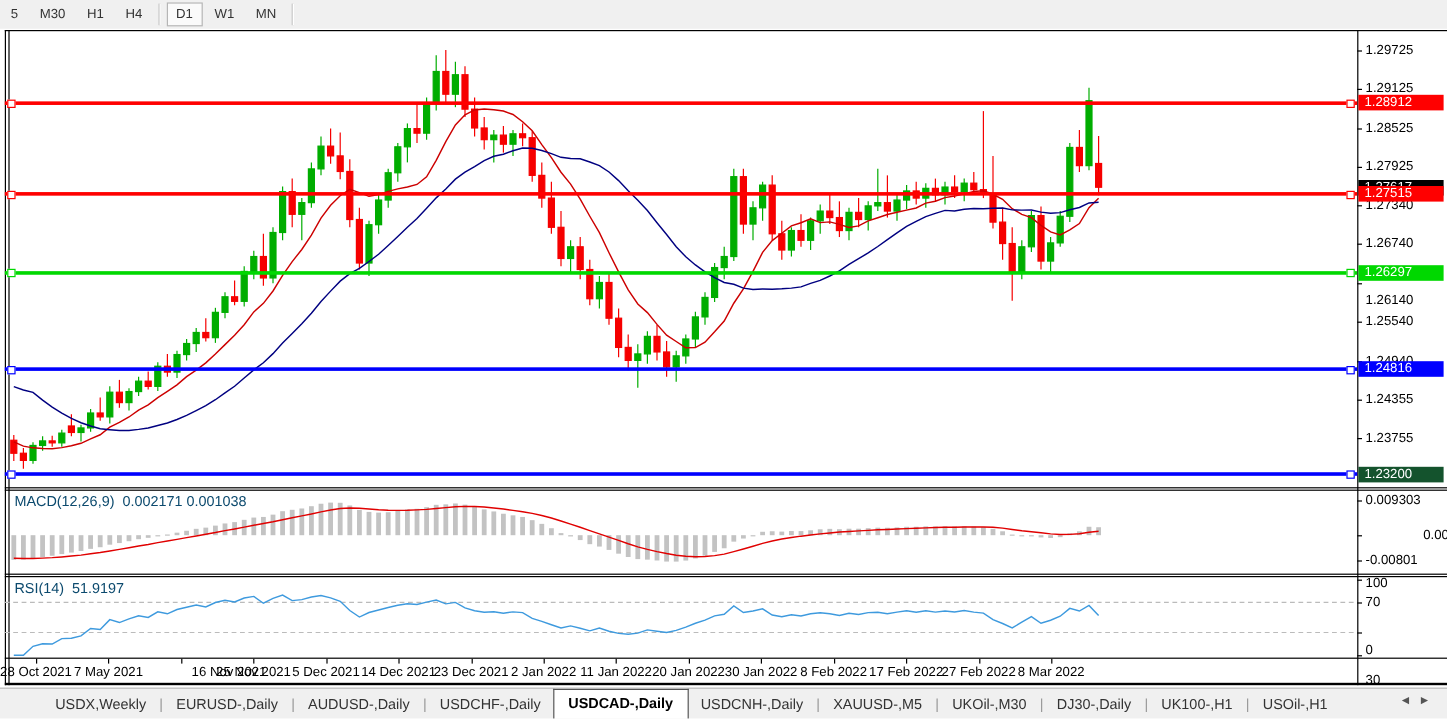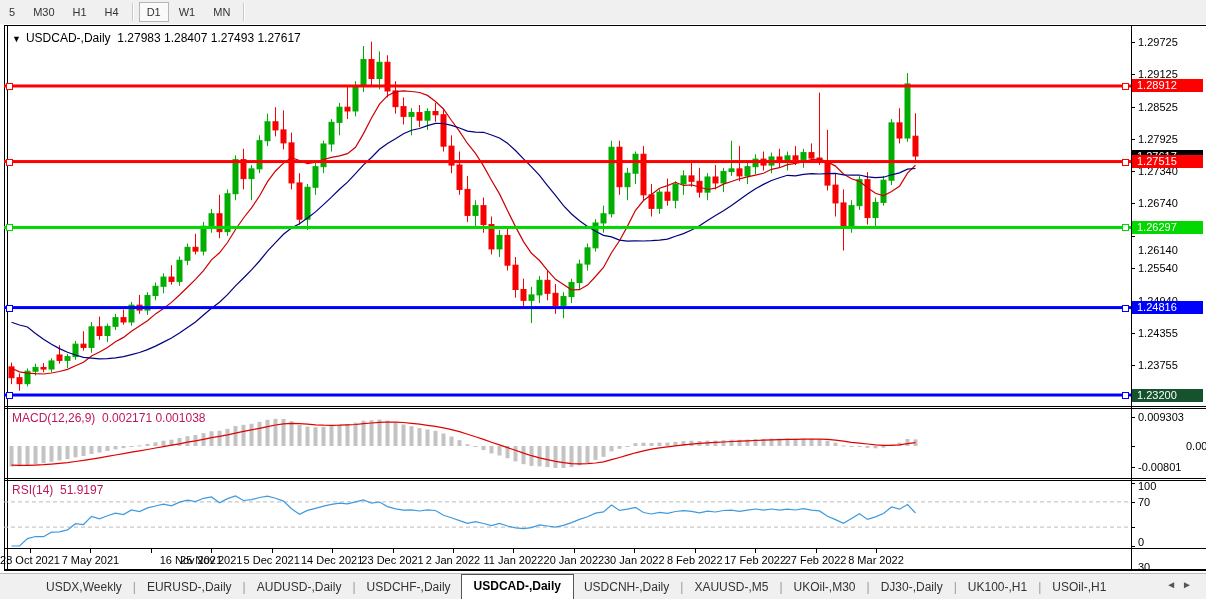--- a/index.html
+++ b/index.html
@@ -9,21 +9,21 @@
   #toolbar{position:absolute;left:0;top:0;width:1206px;height:24px;background:#f0f0f0;
            display:flex;align-items:center;font-size:11px;color:#333;}
   .tf-btn{padding:3px 7px;margin:0 1px;cursor:default;border:1px solid transparent;}
   .tf-btn.active{background:#fafafa;border:1px solid #b5b5b5;}
   .tb-sep{width:1px;height:18px;background:#c9c9c9;border-right:1px solid #fff;margin:0 4px;}
   
   .hline-chrome,.vline-chrome{position:absolute;background:#000;}
   
   #chart-title{position:absolute;left:12px;top:31px;font-size:12px;color:#000;white-space:nowrap;}
   #chart-title .tri{display:inline-block;font-size:9px;margin-right:5px;color:#000;}
-  .pane-label{position:absolute;font-size:12px;color:#be185d;white-space:nowrap;}
+  .pane-label{position:absolute;font-size:12px;color:#0c4a6e;white-space:nowrap;}
   
   .ax-label{position:absolute;left:1138px;width:64px;font-size:11px;color:#000;text-align:left;}
   .ax-tick{position:absolute;left:1131px;width:4px;height:1px;background:#000;}
   .price-badge{position:absolute;left:1132px;width:66px;height:13px;font-size:11px;color:#fff;
                padding-left:5px;line-height:13px;}
   .date-label{position:absolute;top:554px;width:84px;margin-left:-42px;text-align:center;
               font-size:11px;color:#000;white-space:nowrap;}
   .date-tick{position:absolute;top:549px;width:1px;height:4px;background:#000;}
   .hl-marker{position:absolute;width:5px;height:5px;background:#fff;}
   
@@ -415,24 +415,20 @@
       <rect x="889.5" y="444.51004404272345" width="4" height="1.4899559572765497" fill="#c3c3c3"></rect>
       <rect x="897.5" y="442.75877050480454" width="4" height="3.241229495195455" fill="#c3c3c3"></rect>
       <rect x="905.5" y="438.9785387403397" width="4" height="7.021461259660327" fill="#c3c3c3"></rect>
       <rect x="913.5" y="439.3561382473756" width="4" height="6.643861752624389" fill="#c3c3c3"></rect>
       <path d="M11.5,465.2L19.5,465.4L27.5,465.4L35.5,465.1L43.5,464.7L51.5,464.1L59.5,463.4L67.5,462.6L75.5,461.5L83.5,460.4L91.5,459.1L99.5,457.8L107.5,456.4L115.5,455.0L123.5,453.7L131.5,452.2L139.5,450.9L147.5,449.5L155.5,448.0L163.5,446.6L171.5,445.2L179.5,443.8L187.5,442.2L195.5,440.8L203.5,439.3L211.5,437.7L219.5,436.3L227.5,434.8L235.5,433.1L243.5,431.4L251.5,429.9L259.5,428.3L267.5,426.6L275.5,425.0L283.5,423.8L291.5,423.3L299.5,423.6L307.5,424.2L315.5,424.8L323.5,425.2L331.5,425.3L339.5,425.2L347.5,424.9L355.5,424.5L363.5,423.7L371.5,423.0L379.5,422.3L387.5,422.0L395.5,422.1L403.5,422.5L411.5,423.3L419.5,424.2L427.5,425.3L435.5,426.4L443.5,427.8L451.5,429.6L459.5,431.7L467.5,434.2L475.5,436.8L483.5,439.4L491.5,442.2L499.5,444.9L507.5,447.6L515.5,450.3L523.5,453.1L531.5,455.7L539.5,457.8L547.5,459.7L555.5,461.3L563.5,462.7L571.5,463.6L579.5,463.9L587.5,463.7L595.5,463.0L603.5,461.8L611.5,459.7L619.5,457.5L627.5,455.2L635.5,452.8L643.5,450.8L651.5,449.2L659.5,447.9L667.5,446.8L675.5,445.9L683.5,444.9L691.5,444.1L699.5,443.4L707.5,442.9L715.5,442.4L723.5,442.0L731.5,441.5L739.5,441.2L747.5,440.8L755.5,440.5L763.5,440.2L771.5,439.9L779.5,439.6L787.5,439.4L795.5,439.3L803.5,439.2L811.5,439.1L819.5,439.1L827.5,439.4L835.5,440.1L843.5,441.2L851.5,442.3L859.5,443.1L867.5,444.0L875.5,444.9L883.5,445.4L891.5,445.3L899.5,444.8L907.5,443.6L915.5,442.7" fill="none" stroke="#e00000" stroke-width="1.2"></path>
       <line x1="4" y1="501.9" x2="1131" y2="501.9" stroke="#bbbbbb" stroke-width="1" stroke-dasharray="4,3"></line>
       <line x1="4" y1="527.1" x2="1131" y2="527.1" stroke="#bbbbbb" stroke-width="1" stroke-dasharray="4,3"></line>
       <path d="M11.5,546.0L19.5,546.0L27.5,538.6L35.5,536.5L43.5,536.7L51.5,532.2L59.5,531.9L67.5,529.9L75.5,523.7L83.5,524.5L91.5,516.4L99.5,518.8L107.5,515.7L115.5,513.1L123.5,514.5L131.5,509.9L139.5,511.5L147.5,507.9L155.5,506.0L163.5,504.2L171.5,505.8L179.5,502.1L187.5,500.2L195.5,501.6L203.5,498.3L211.5,497.0L219.5,502.7L227.5,498.6L235.5,495.9L243.5,500.5L251.5,499.7L259.5,497.5L267.5,496.2L275.5,498.2L283.5,501.1L291.5,508.8L299.5,514.2L307.5,510.4L315.5,508.3L323.5,506.2L331.5,504.4L339.5,503.2L347.5,503.8L355.5,501.8L363.5,500.0L371.5,503.2L379.5,502.0L387.5,506.6L395.5,508.9L403.5,510.2L411.5,509.8L419.5,511.0L427.5,509.9L435.5,510.5L443.5,515.3L451.5,517.8L459.5,520.6L467.5,523.3L475.5,521.6L483.5,523.5L491.5,525.7L499.5,523.4L507.5,526.0L515.5,527.8L523.5,528.6L531.5,527.6L539.5,524.9L547.5,526.0L555.5,527.1L563.5,525.3L571.5,522.6L579.5,519.4L587.5,516.8L595.5,513.2L603.5,511.9L611.5,505.0L619.5,510.4L627.5,509.2L635.5,507.4L643.5,512.5L651.5,514.0L659.5,512.3L667.5,513.3L675.5,511.5L683.5,510.7L691.5,511.4L699.5,512.9L707.5,511.1L715.5,512.0L723.5,510.5L731.5,510.2L739.5,511.4L747.5,510.1L755.5,509.0L763.5,510.2L771.5,509.0L779.5,510.1L787.5,509.1L795.5,510.0L803.5,508.7L811.5,510.1L819.5,510.9L827.5,516.3L835.5,519.6L843.5,523.3L851.5,518.5L859.5,513.8L867.5,519.4L875.5,516.9L883.5,513.5L891.5,507.0L899.5,509.2L907.5,504.5L915.5,513.0" fill="none" stroke="#3e9ade" stroke-width="1.2"></path>
     </svg>
 
-  <div id="chart-title">
-    <span class="tri">▼</span><span>USDCAD-,Daily</span>&nbsp;
-    <span>1.27983 1.28407 1.27493 1.27617</span>
-  </div>
   <div class="pane-label" style="left:12px;top:411px">
     <span>MACD(12,26,9)</span>&nbsp;
     <span>0.002171 0.001038</span>
   </div>
   <div class="pane-label" style="left:12px;top:483px">
     <span>RSI(14)</span>&nbsp;
     <span>51.9197</span>
   </div>
 
   <div id="price-axis">

